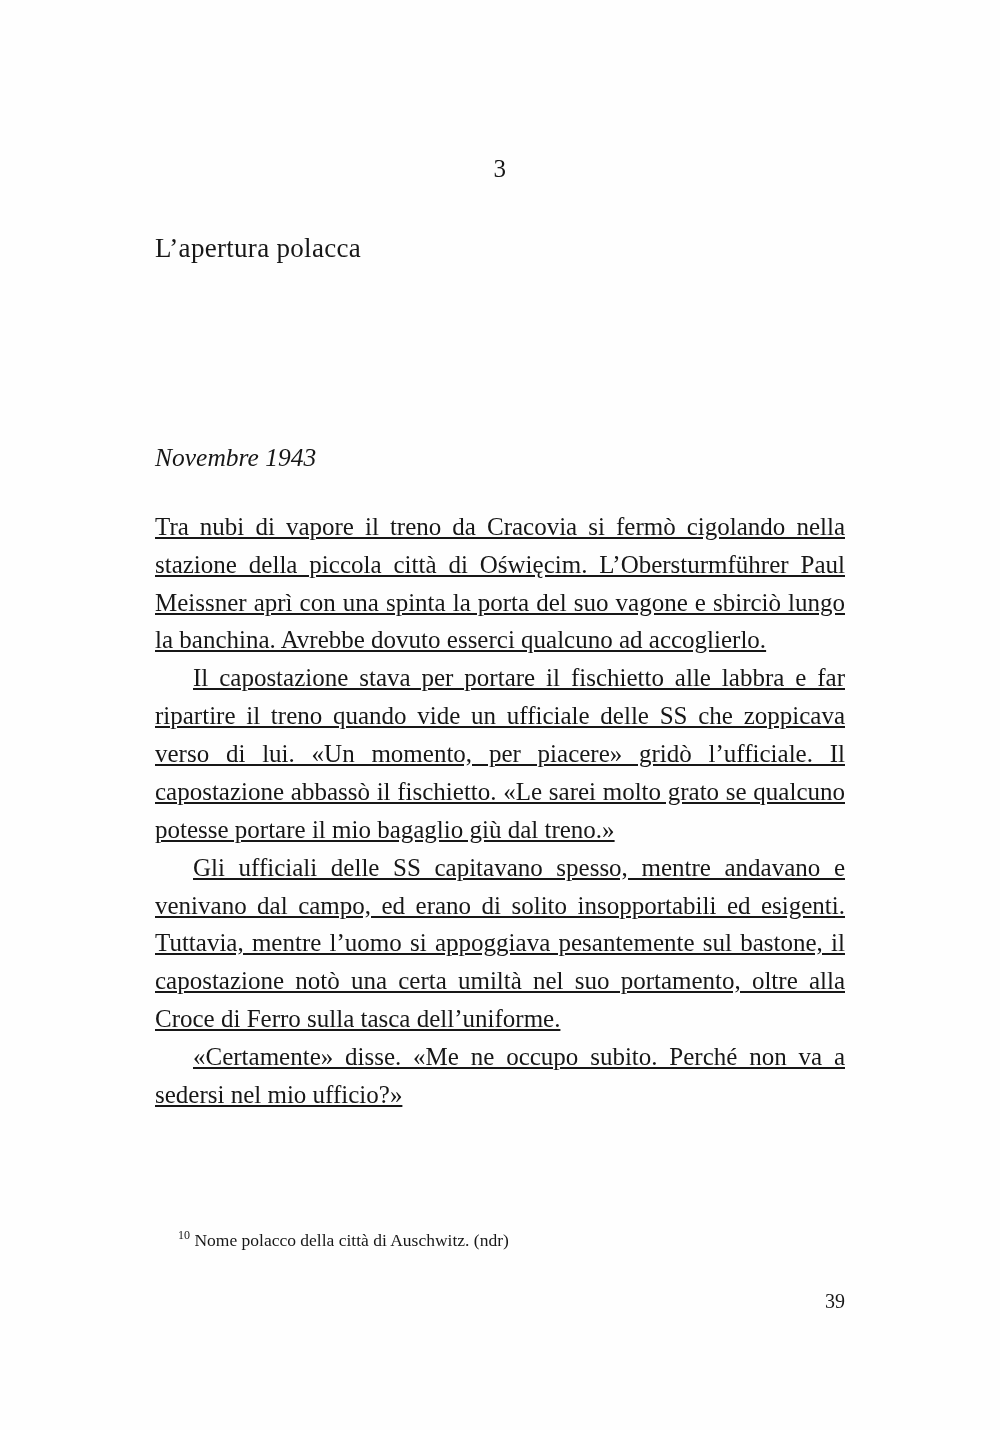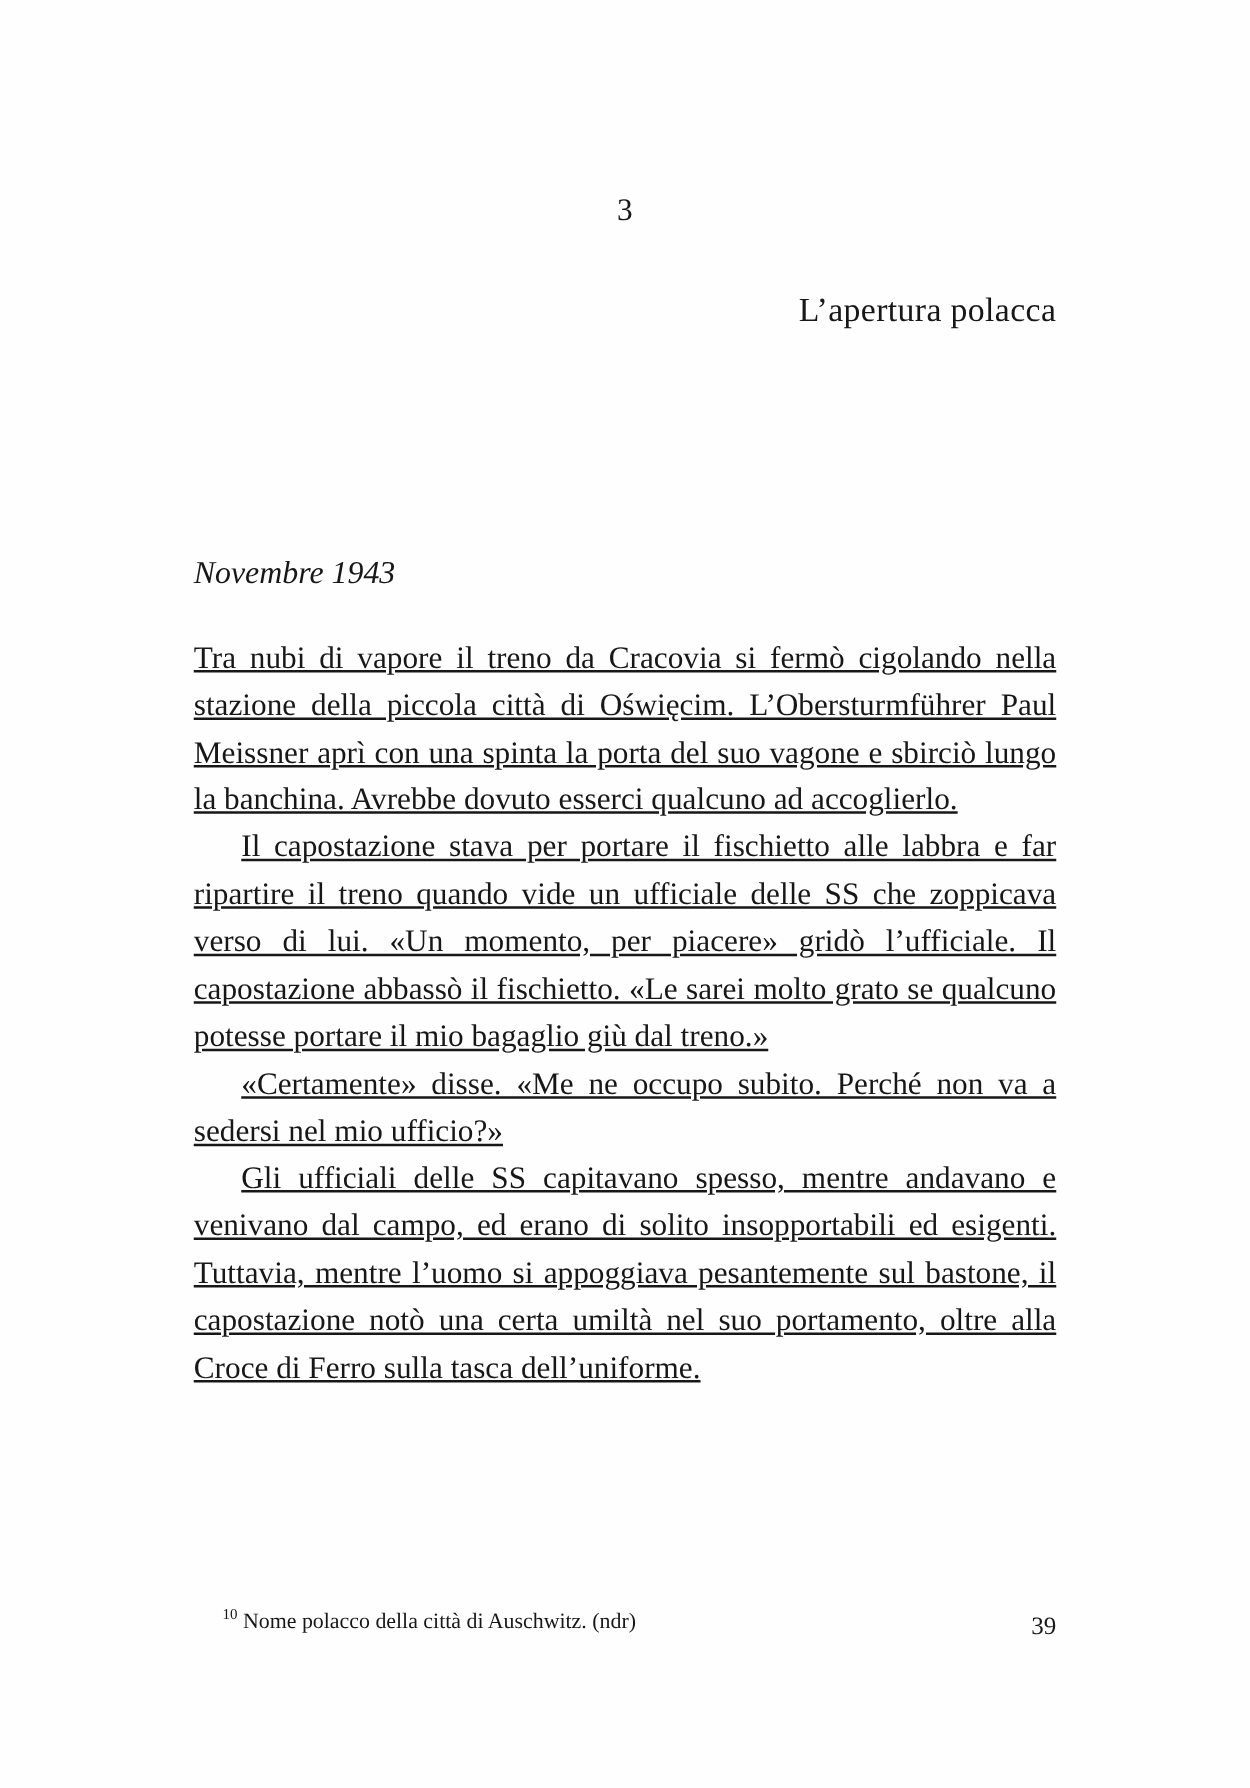--- a/index.html
+++ b/index.html
@@ -23,21 +23,21 @@
     top: 0;
     width: 690px;
   }
   .chapter-number {
     text-align: center;
     font-size: 25px;
     margin-top: 155px;
     letter-spacing: 0.5px;
   }
   .chapter-title {
-    text-align: right;
+    text-align: left;
     font-size: 27px;
     margin-top: 50px;
     letter-spacing: 0.3px;
   }
   .dateline {
     margin-top: 175px;
     font-style: italic;
     font-size: 25.5px;
     line-height: 1.52;
   }
@@ -62,21 +62,21 @@
   }
   .body-text p {
     margin: 0;
   }
   .body-text p.indent {
     text-indent: 38px;
   }
   .footnote {
     position: absolute;
     left: 178px;
-    top: 1284px;
+    top: 1228px;
     width: 660px;
     font-size: 17.5px;
     line-height: 1.4;
     font-family: Liberation Serif, serif;
   }
   .footnote sup {
     font-size: 12px;
     vertical-align: super;
     line-height: 0;
   }
@@ -97,21 +97,21 @@
 
     <div class="chapter-title">L’apertura polacca</div>
 
     <div class="dateline">
       <div class="line">Novembre 1943</div>
     </div>
 
     <div class="body-text">
       <p>Tra nubi di vapore il treno da Cracovia si fermò cigolando nella stazione della piccola città di Oświęcim. L’Obersturmführer Paul Meissner aprì con una spinta la porta del suo vagone e sbirciò lungo la banchina. Avrebbe dovuto esserci qualcuno ad accoglierlo.</p>
       <p class="indent">Il capostazione stava per portare il fischietto alle labbra e far ripartire il treno quando vide un ufficiale delle SS che zoppicava verso di lui. «Un momento, per piacere» gridò l’ufficiale. Il capostazione abbassò il fischietto. «Le sarei molto grato se qualcuno potesse portare il mio bagaglio giù dal treno.»</p>
+      <p class="indent">Gli ufficiali delle SS capitavano spesso, mentre andavano e venivano dal campo, ed erano di solito insopportabili ed esigenti. Tuttavia, mentre l’uomo si appoggiava pesantemente sul bastone, il capostazione notò una certa umiltà nel suo portamento, oltre alla Croce di Ferro sulla tasca dell’uniforme.</p>
       <p class="indent">«Certamente» disse. «Me ne occupo subito. Perché non va a sedersi nel mio ufficio?»</p>
-      <p class="indent">Gli ufficiali delle SS capitavano spesso, mentre andavano e venivano dal campo, ed erano di solito insopportabili ed esigenti. Tuttavia, mentre l’uomo si appoggiava pesantemente sul bastone, il capostazione notò una certa umiltà nel suo portamento, oltre alla Croce di Ferro sulla tasca dell’uniforme.</p>
     </div>
   </div>
 
   <div class="footnote"><sup>10</sup><span> Nome polacco della città di Auschwitz. (ndr)</span></div>
 
   <div class="folio">39</div>
 </div>
 
 </body></html>

